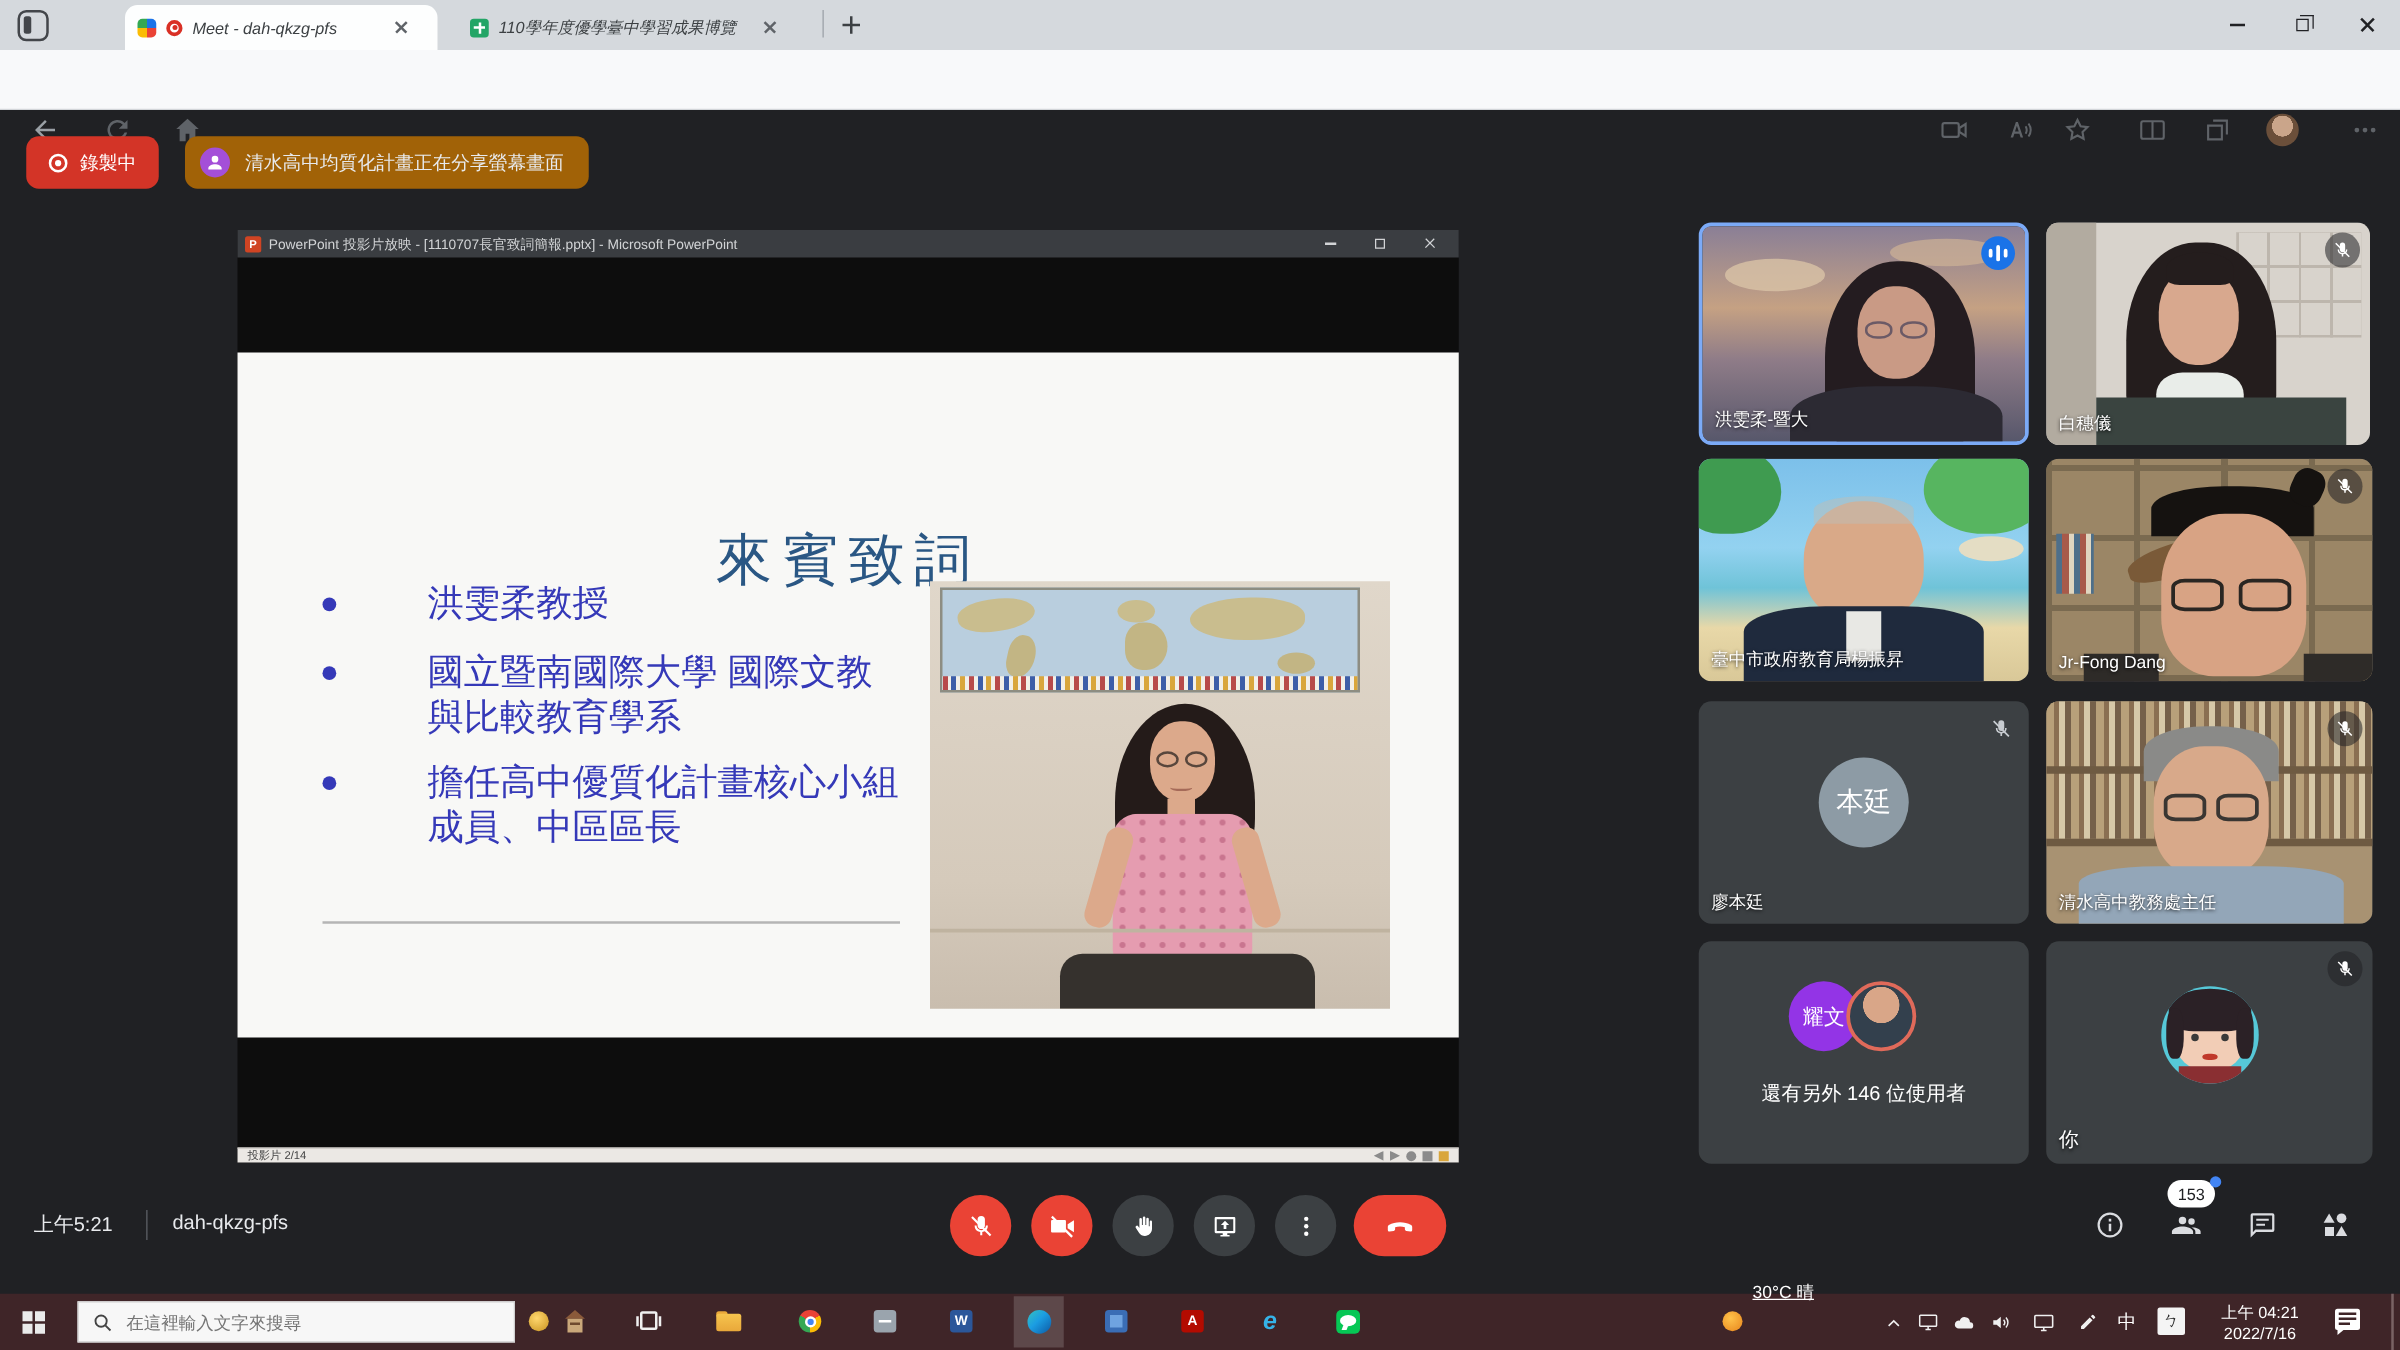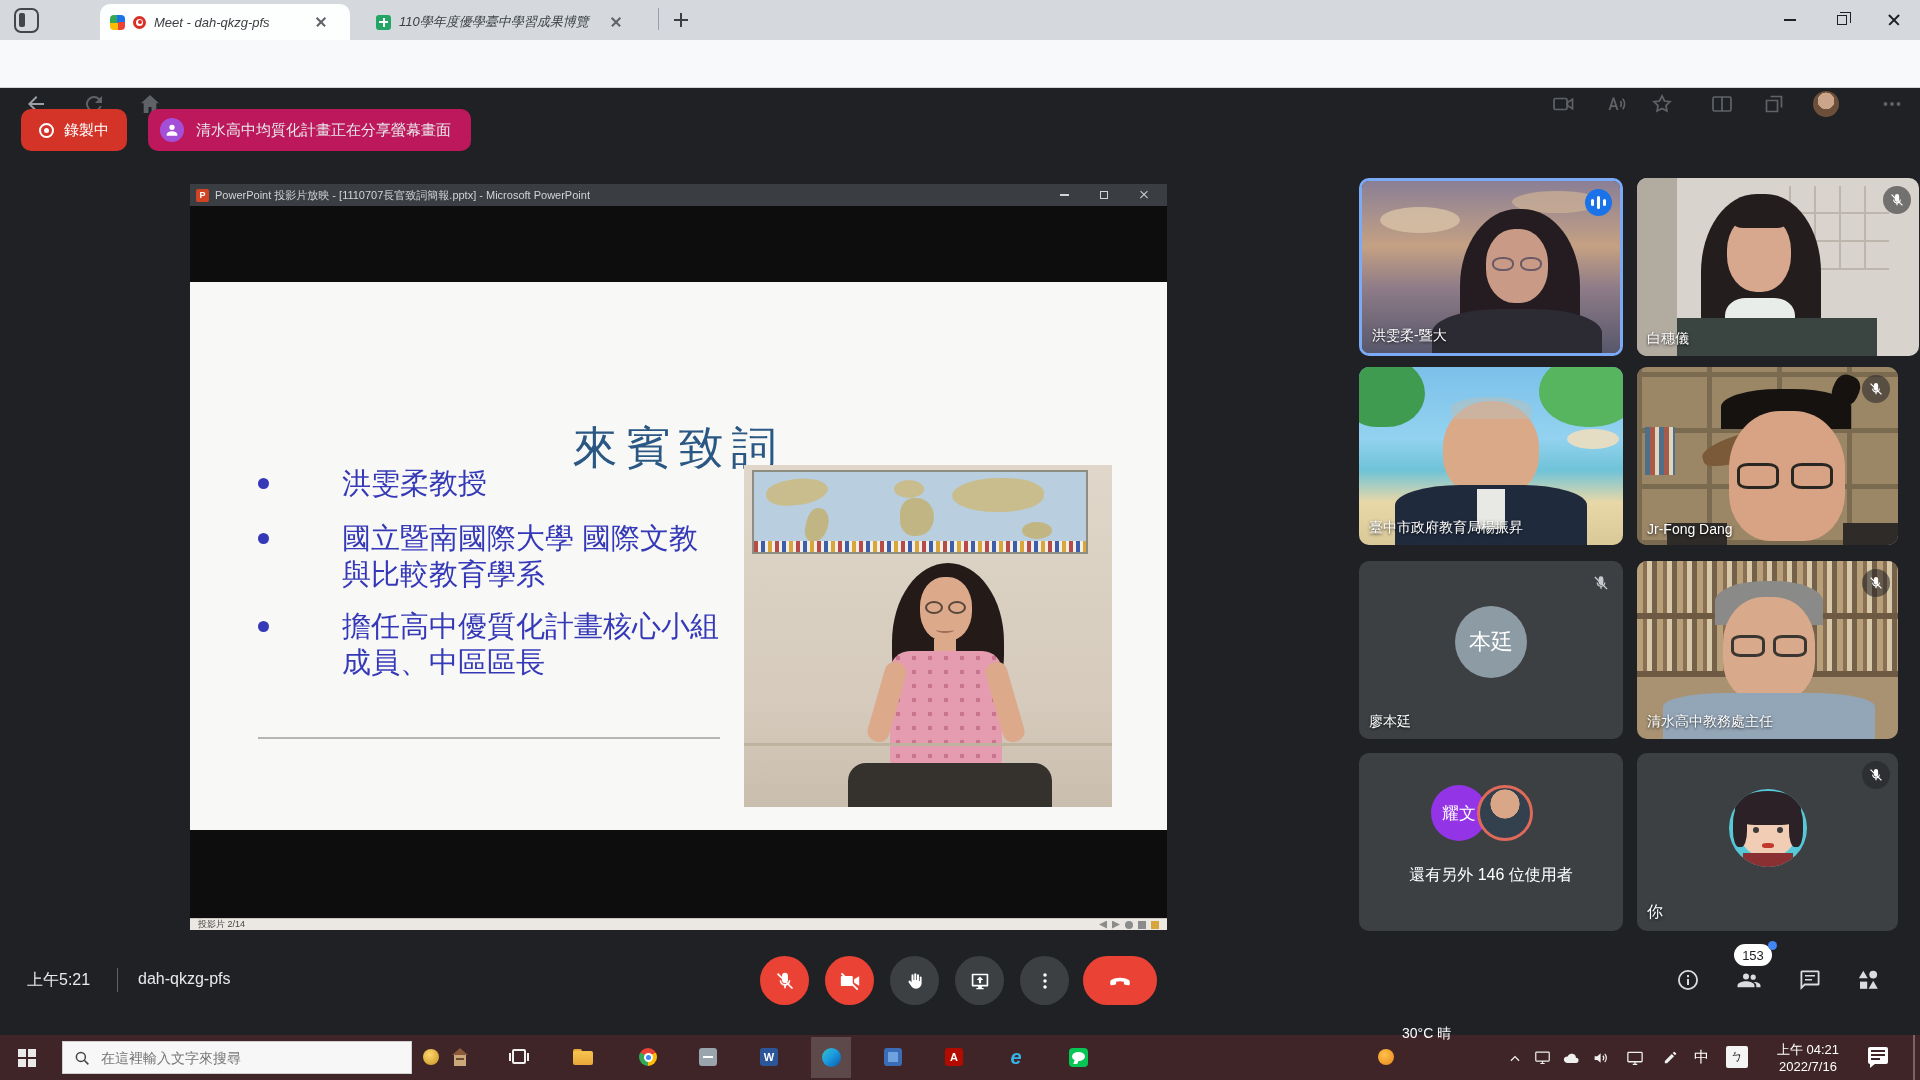--- a/index.html
+++ b/index.html
@@ -39,21 +39,21 @@
   .lock{width:10px;height:9px;border-radius:2px;background:#5f6368;position:relative;margin:4px 10px 0 4px;}
   .lock:before{content:"";position:absolute;left:1.5px;top:-5px;width:7px;height:7px;border:1.6px solid #5f6368;border-radius:4px 4px 0 0;border-bottom:none;}
   .url{font-size:14.5px;white-space:nowrap;}
   .url .dim{color:#70757a;} .url .host{color:#202124;}
   .avatar-tb{width:26px;height:26px;border-radius:50%;background:radial-gradient(circle at 50% 38%,#caa58a 0 40%,#6b4f3a 41% 100%);}
   
   .chip-rec{left:21px;top:109px;height:42px;background:#d33427;border-radius:10px;display:flex;align-items:center;padding:0 18px;gap:10px;}
   .rec-ring{width:15px;height:15px;border:2.2px solid #fff;border-radius:50%;position:relative;}
   .rec-ring:after{content:"";position:absolute;left:3px;top:3px;width:5px;height:5px;background:#fff;border-radius:50%;}
   .chip-rec span{color:#fff;font-size:15px;}
-  .toast{left:148px;top:109px;height:42px;background:#be185d;border-radius:10px;display:flex;align-items:center;padding:0 20px 0 12px;gap:12px;}
+  .toast{left:148px;top:109px;height:42px;background:#a16207;border-radius:10px;display:flex;align-items:center;padding:0 20px 0 12px;gap:12px;}
   .toast .pav{width:24px;height:24px;border-radius:50%;background:#a44fd8;color:#fff;display:flex;align-items:center;justify-content:center;}
   .toast span{color:#e8eaed;font-size:15px;}
   
   .ppt{left:190px;top:184px;width:977px;height:746px;background:#0d0d0d;}
   .ppt-titlebar{left:0;top:0;width:977px;height:22px;background:#3a3d41;display:flex;align-items:center;padding:0 6px;gap:6px;}
   .ppt-ico{width:13px;height:13px;border-radius:2px;background:#d04423;color:#fff;font-size:9px;font-weight:bold;display:flex;align-items:center;justify-content:center;}
   .ppt-title{font-size:11px;color:#d2d4d6;white-space:nowrap;}
   .pbtn{width:34px;height:22px;display:flex;align-items:center;justify-content:center;}
   .pmin{width:9px;height:1.6px;background:#d2d4d6;}
   .pres{width:8px;height:8px;border:1.2px solid #d2d4d6;}
@@ -358,21 +358,21 @@
     <div class="abs" style="left:158px;top:76px;width:22px;height:14px;border:2px solid #6b5a66;border-radius:45%;"></div>
     <div class="abs" style="left:70px;top:128px;width:170px;height:60px;background:#2c2a33;border-radius:40% 40% 0 0;"></div>
     <div class="speak">
         <i style="height:7px;"></i>
         <i style="height:13px;"></i>
         <i style="height:7px;"></i>
       </div>
     <span class="tname">洪雯柔-暨大</span>
   </div>
 
-  <div class="abs tile" style="left:1637px;top:178px;width:282px;height:178px;">
+  <div class="abs tile" style="left:1637px;top:178px;width:259px;height:178px;">
     <div class="abs" style="left:0;top:0;width:100%;height:100%;background:#d8d3cc;"></div>
     <div class="abs" style="left:150px;top:6px;width:104px;height:86px;background:
       linear-gradient(#fff,#fff);background-size:0;"></div>
     <div class="abs" style="left:152px;top:8px;width:100px;height:84px;background-image:repeating-linear-gradient(0deg,#bdb6ad 0 2px,transparent 2px 28px),repeating-linear-gradient(90deg,#bdb6ad 0 2px,transparent 2px 25px);"></div>
     <div class="abs" style="left:0;top:0;width:40px;height:178px;background:#b2aba0;"></div>
     <div class="abs" style="left:64px;top:16px;width:120px;height:170px;background:#241d1d;border-radius:46% 46% 28% 28%;"></div>
     <div class="abs" style="left:90px;top:36px;width:64px;height:78px;background:#d8a88e;border-radius:46%;"></div>
     <div class="abs" style="left:96px;top:24px;width:54px;height:26px;background:#241d1d;border-radius:50% 50% 20% 20%;"></div>
     <div class="abs" style="left:88px;top:120px;width:70px;height:58px;background:#e9ede9;border-radius:30% 30% 0 0;"></div>
     <div class="abs" style="left:40px;top:140px;width:200px;height:38px;background:#3a4440;"></div>
@@ -586,21 +586,21 @@
       <span style="font-size:20px;font-weight:bold;font-style:italic;color:#35b3e8;">e</span>
     </div>
   <div class="abs appic" style="left:1065px;">
       <span style="width:19px;height:19px;border-radius:4px;background:#06c755;position:relative;">
         <span style="position:absolute;left:3px;top:4px;width:13px;height:9px;border-radius:50%;background:#fff;"></span>
         <span style="position:absolute;left:5px;top:12px;width:4px;height:4px;background:#fff;transform:skew(-20deg);"></span>
       </span>
     </div>
 
   <div class="abs" style="left:1378px;top:1049px;width:16px;height:16px;border-radius:50%;background:radial-gradient(circle at 40% 35%,#ffc24a,#e8851c);"></div>
-  <div class="abs tray-txt" style="left:1402px;top:1025px;">30°C 晴</div>
+  <div class="abs tray-txt" style="left:1402px;top:1025px;text-decoration:underline;">30°C 晴</div>
   <svg class="abs tray-ic ic" style="left:1508px;width:14px;height:14px;top:1052px;">
       <use href="#i-chev-up" width="14" height="14"></use>
     </svg>
   <svg class="abs tray-ic ic" style="left:1534px;width:17px;height:17px;">
       <use href="#i-monitor" width="17" height="17"></use>
     </svg>
   <svg class="abs tray-ic ic" style="left:1562px;width:18px;height:18px;">
       <use href="#i-cloud" width="18" height="18"></use>
     </svg>
   <svg class="abs tray-ic ic" style="left:1592px;width:18px;height:18px;">

